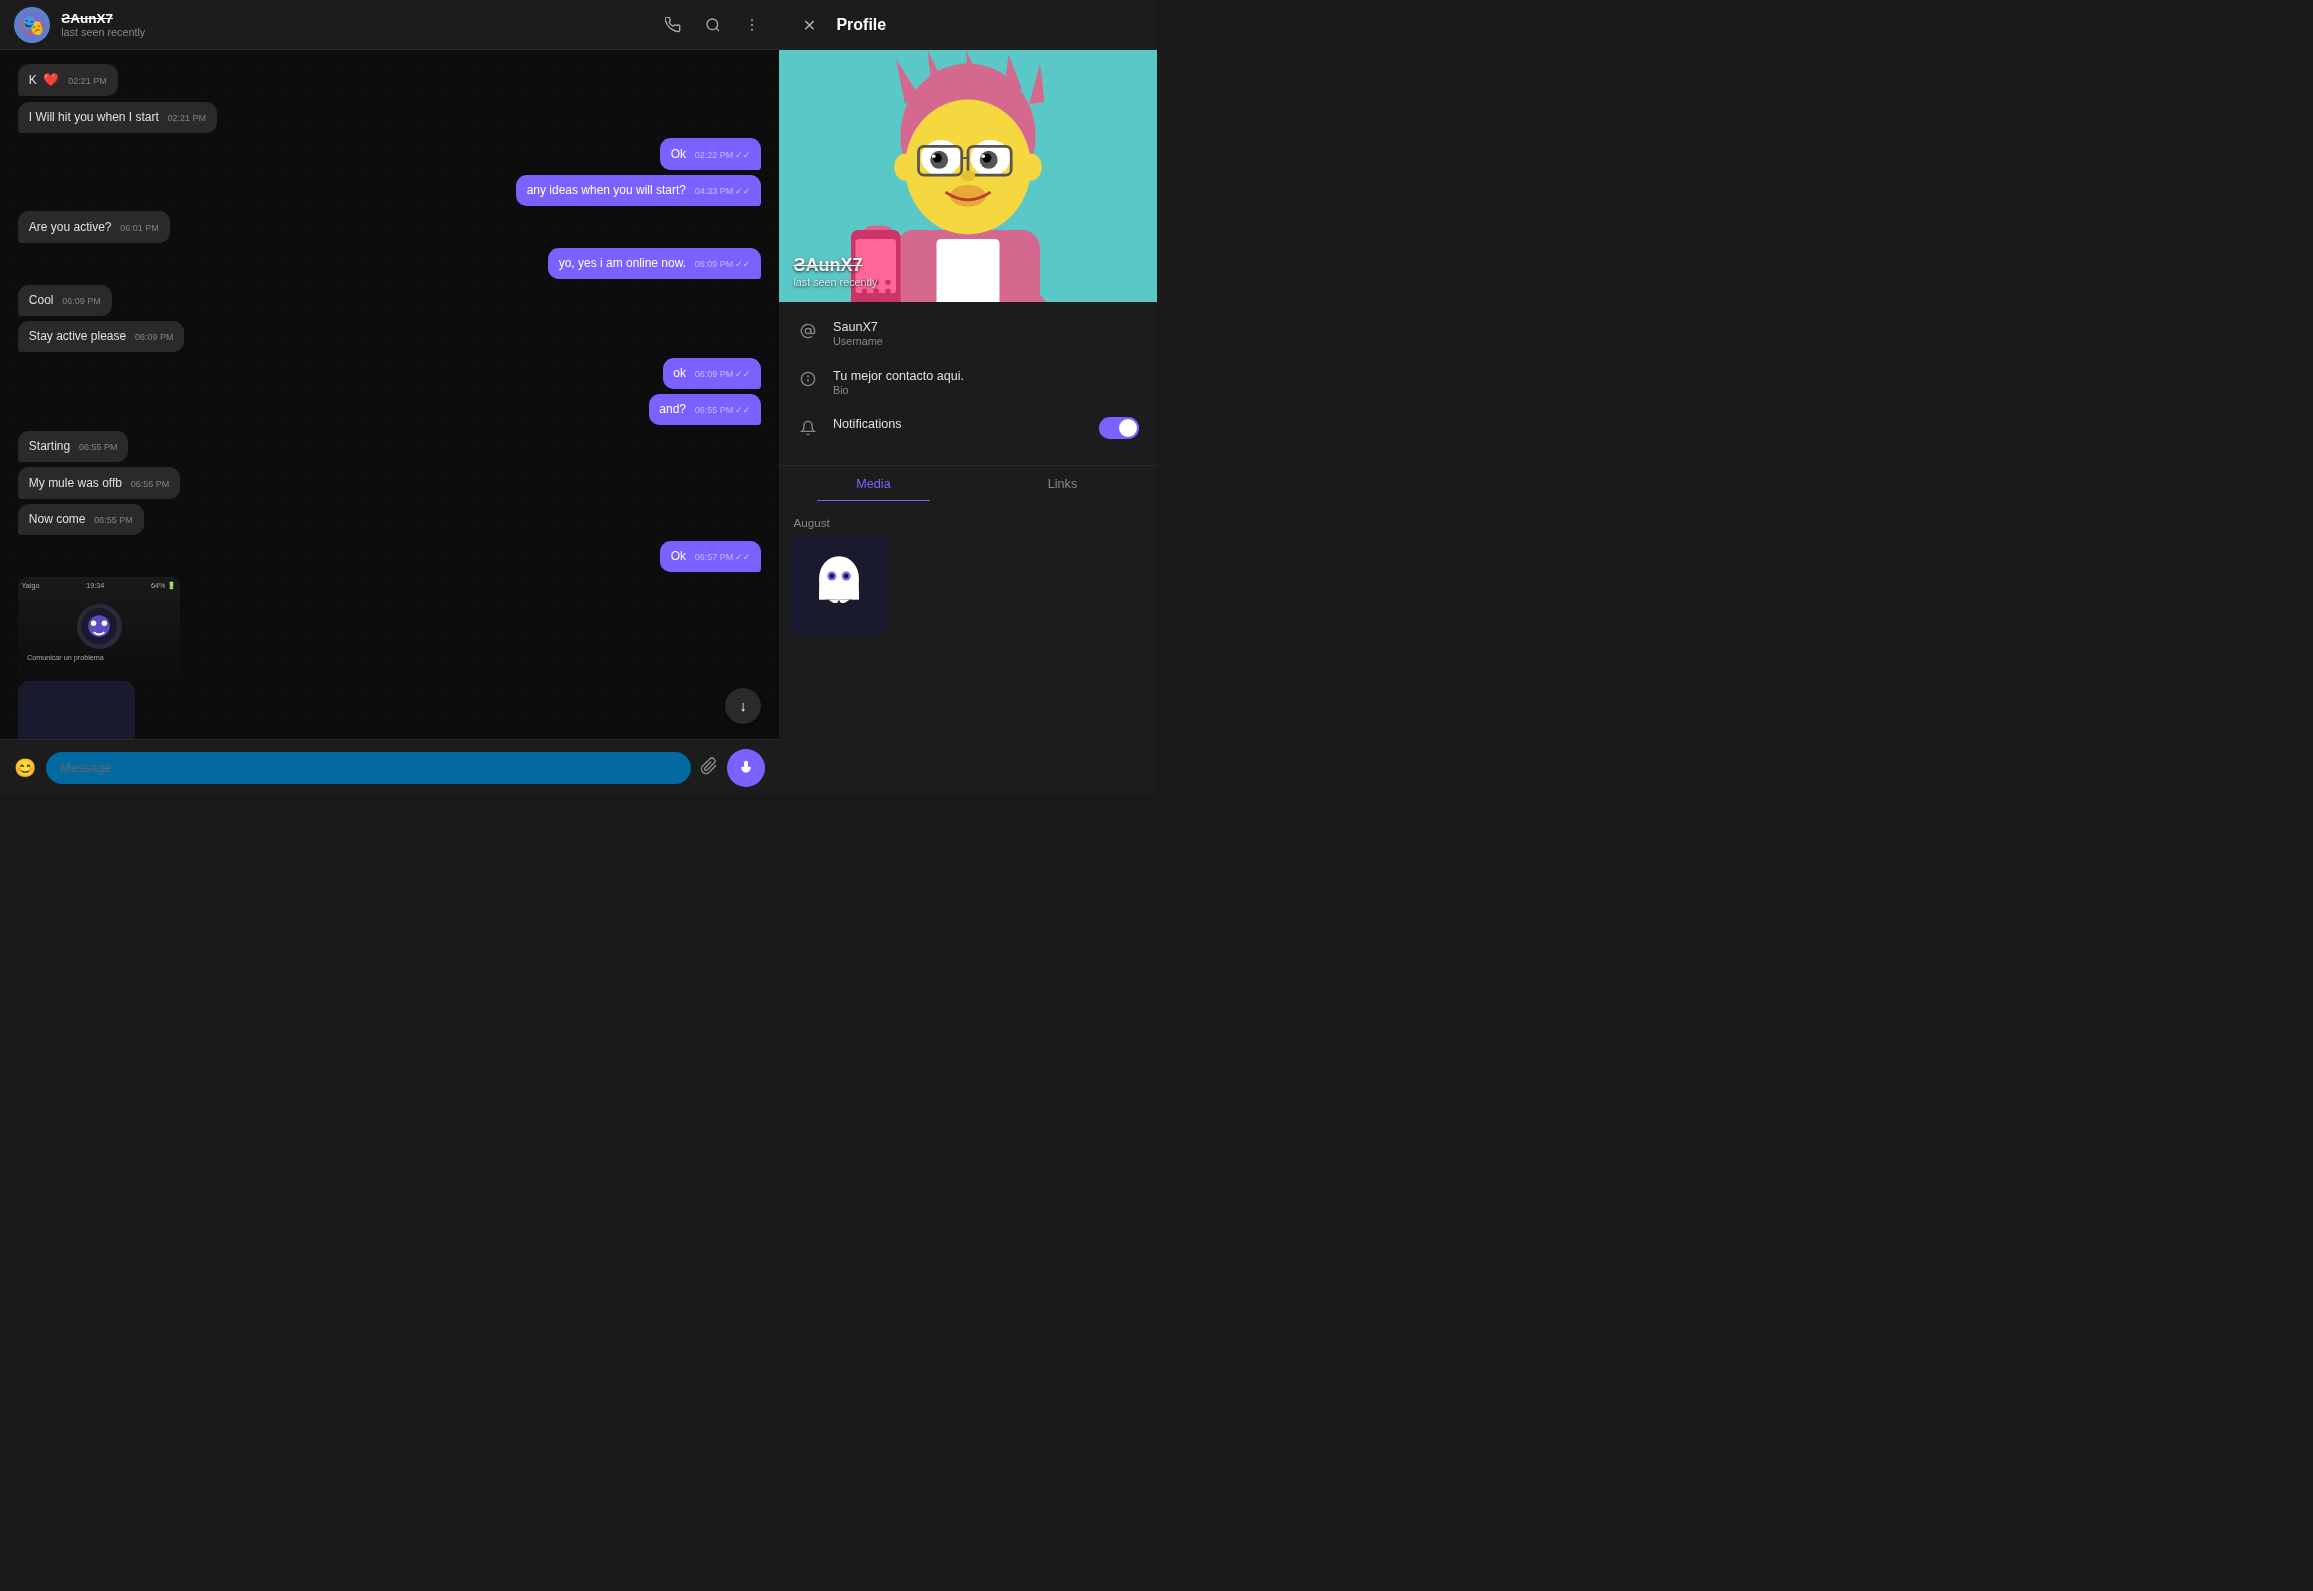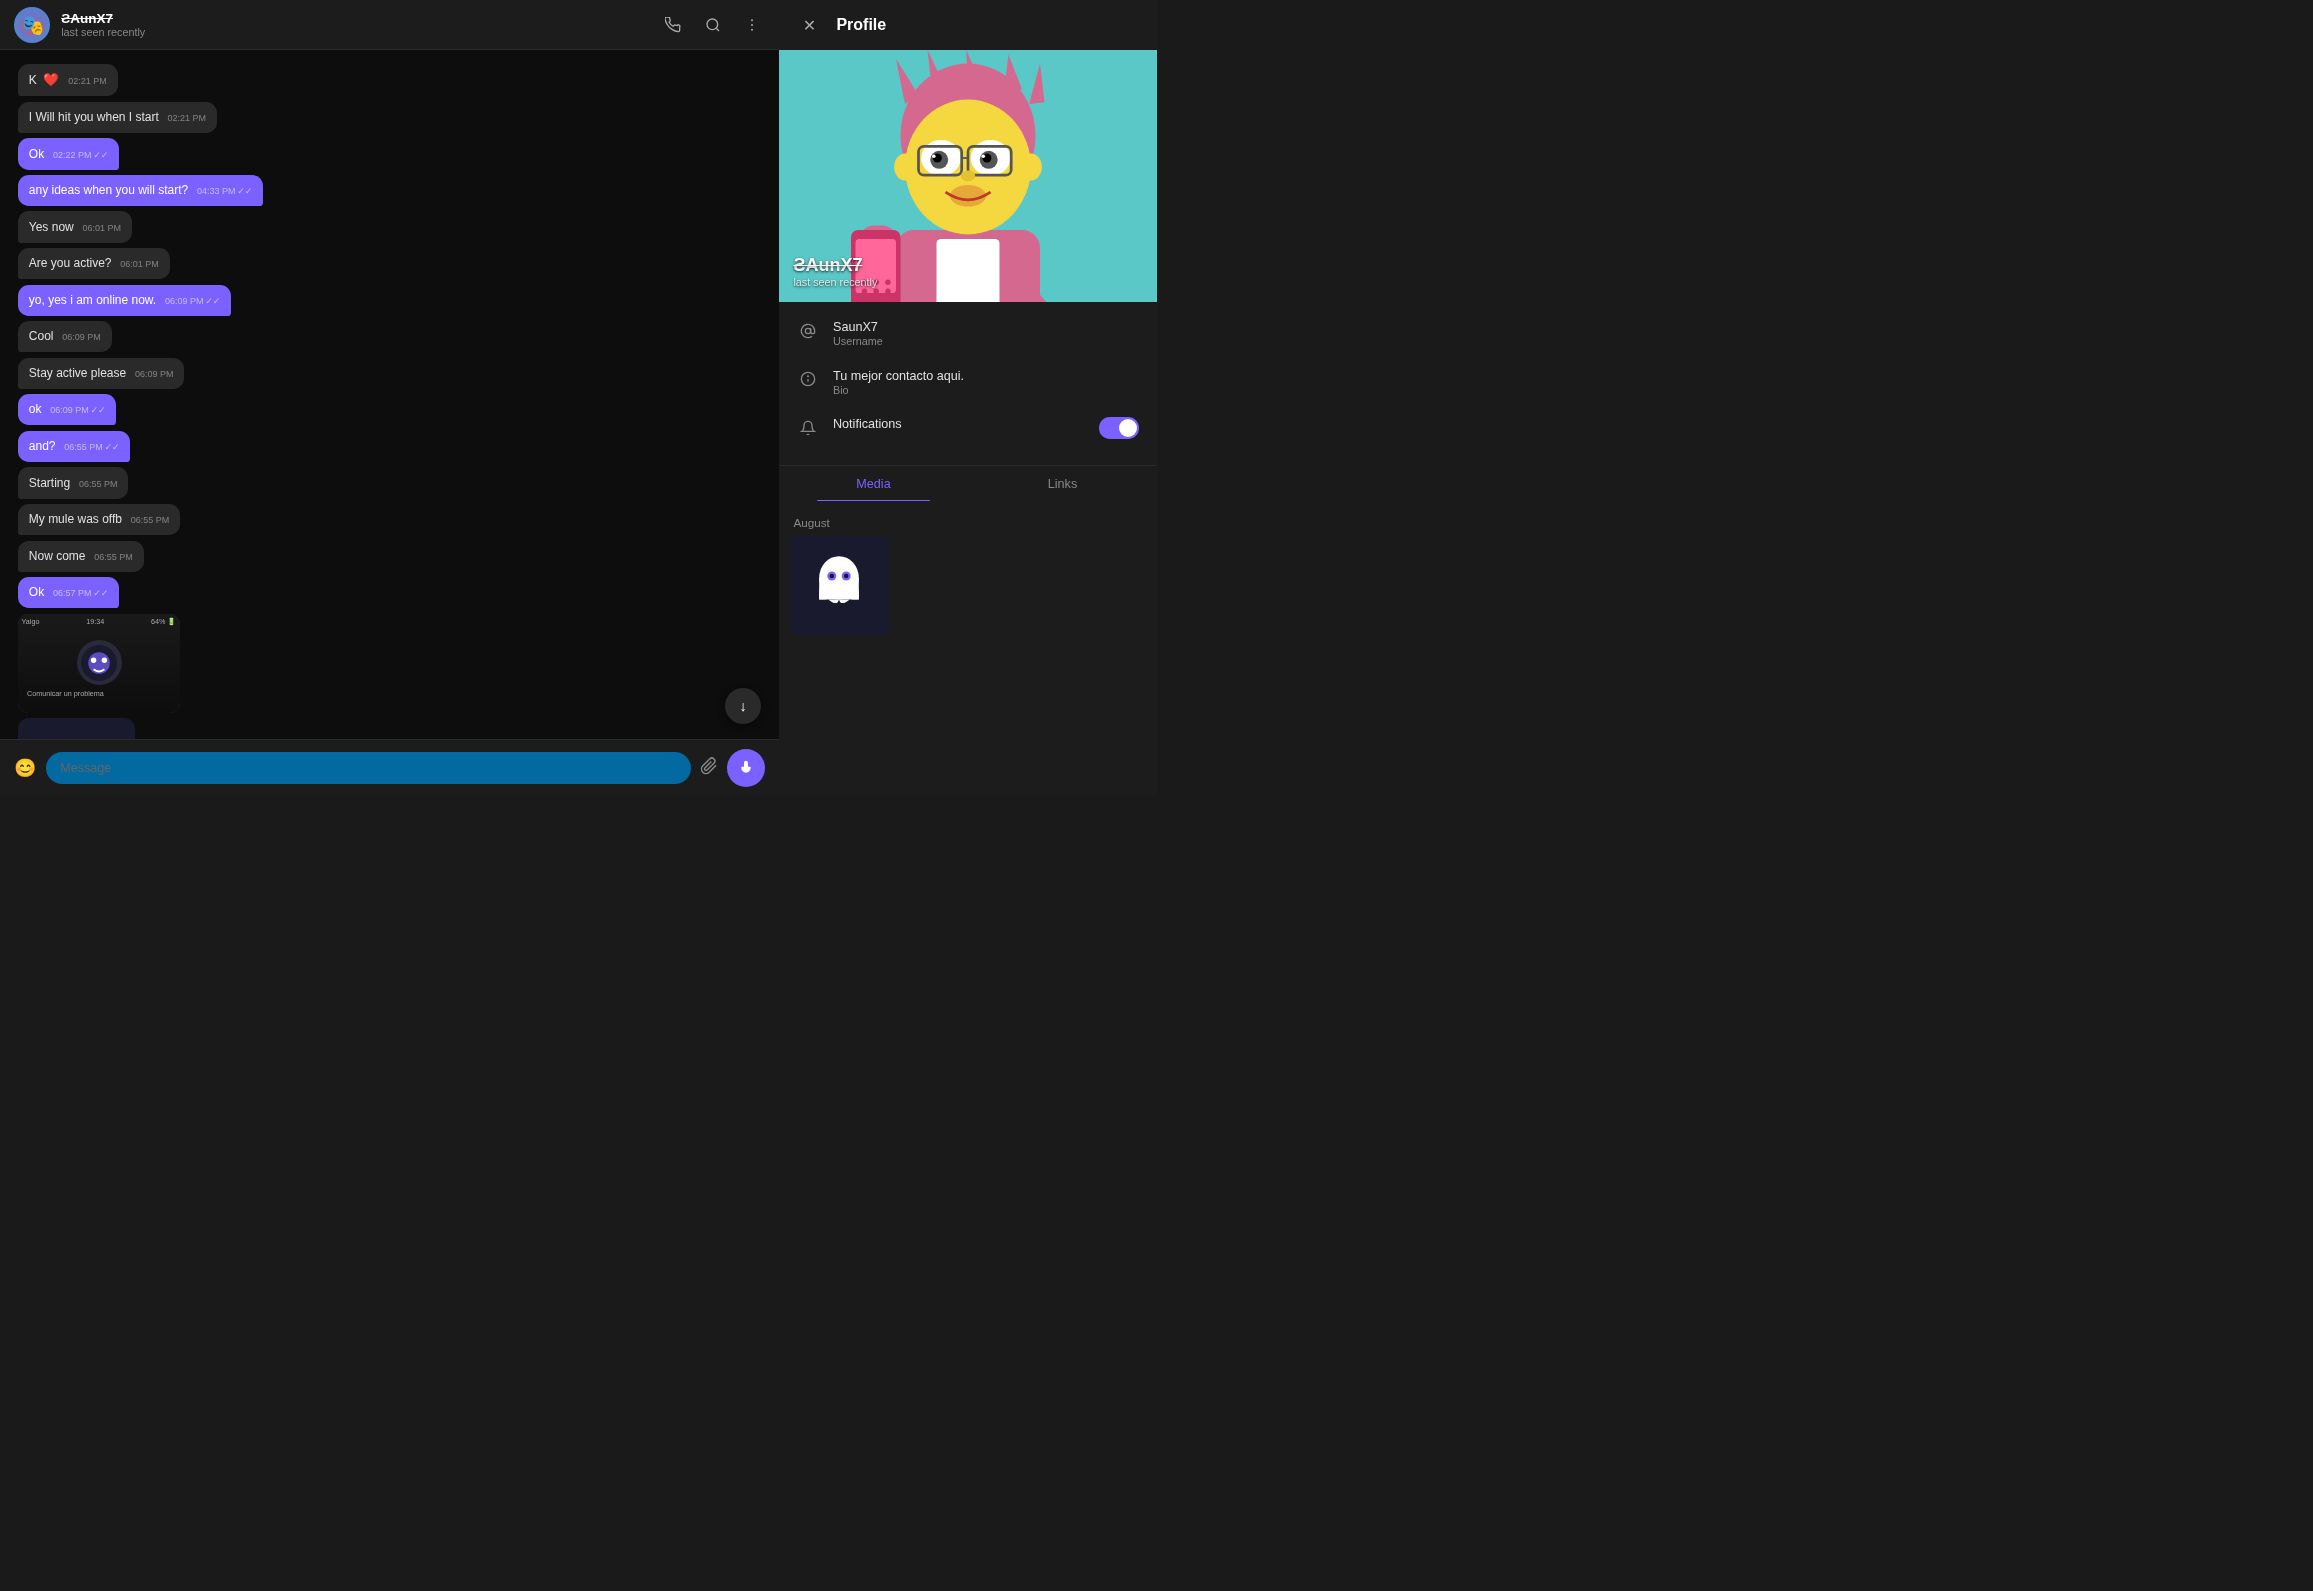--- a/index.html
+++ b/index.html
@@ -83,21 +83,21 @@
       z-index: 5;
       display: flex;
       flex-direction: column;
       gap: 5.4px;
     }
 
     .msg-row {
       display: flex;
       align-items: flex-end;
     }
-    .msg-row.sent { }
+    .msg-row.sent { justify-content: flex-end; }
     .msg-row.received { justify-content: flex-start; }
 
     .bubble {
       max-width: 60%;
       padding: 7.2px 10.8px;
       border-radius: 10.8px;
       font-size: 12px;
       line-height: 1.4;
       position: relative;
       word-break: break-word;
@@ -501,26 +501,20 @@
       </div>
     </div>
 
     <div class="msg-row sent">
       <div class="bubble sent">
         <span>any ideas when you will start?</span>
         <span class="msg-time">04:33 PM <span class="checkmarks">✓✓</span></span>
       </div>
     </div>
 
-    <div class="msg-row received">
-      <div class="bubble received">
-        <span>Yes now</span>
-        <span class="msg-time">06:01 PM</span>
-      </div>
-    </div>
 
     <div class="msg-row received">
       <div class="bubble received">
         <span>Are you active?</span>
         <span class="msg-time">06:01 PM</span>
       </div>
     </div>
 
     <div class="msg-row sent">
       <div class="bubble sent">

